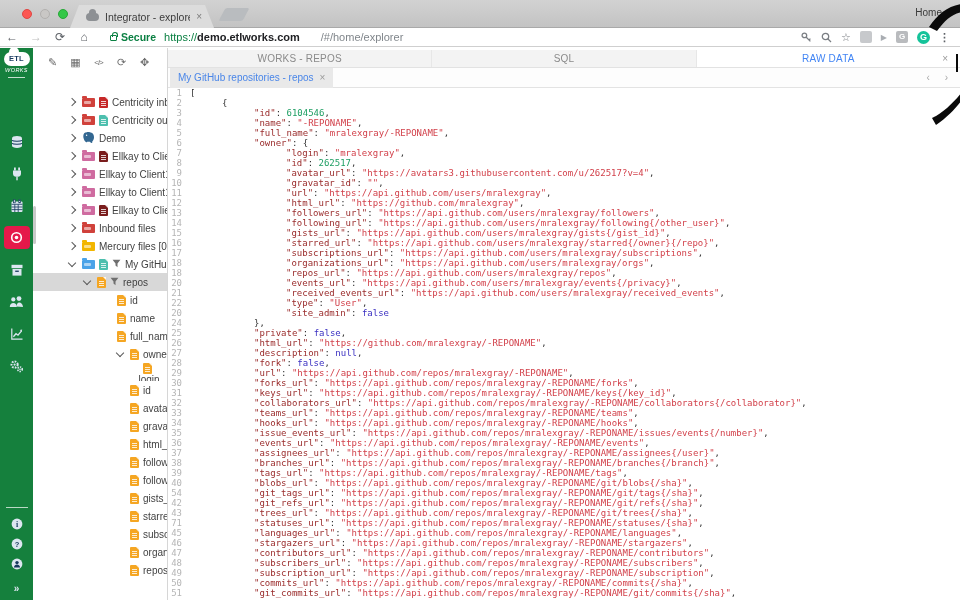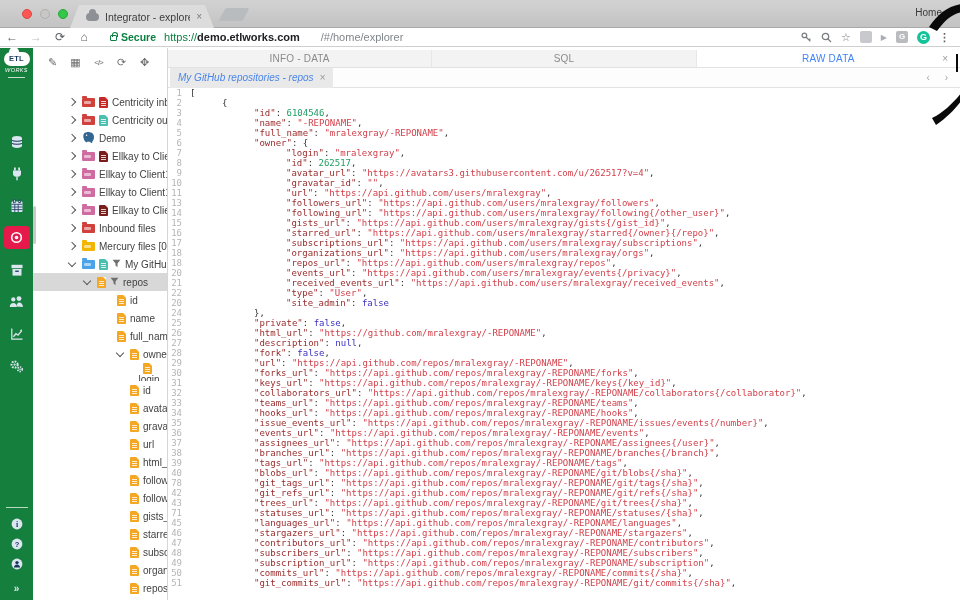--- a/index.html
+++ b/index.html
@@ -94,21 +94,21 @@
   .maintabs { position:absolute; left:168px; top:2px; width:792px; height:18px; display:flex;
     border-bottom:1px solid #e2e2e2; background:#f3f3f3; }
   .mtab { flex:1; text-align:center; font-size:10px; line-height:18px; color:#8a8a8a;
     background:#f3f3f3; border-right:1px solid #e7e7e7; letter-spacing:0.2px; }
   .mtab.active { background:#fff; color:#4285f4; border-right:none; }
   .mt-close { position:absolute; right:10px; top:0; line-height:18px; color:#9a9a9a; font-size:10px; }
 
   .subtabs { position:absolute; left:168px; top:20px; width:792px; height:20px; background:#fdfdfd;
     border-bottom:1px solid #e3e3e3; }
   .chip { position:absolute; left:2px; top:0; height:20px; background:#e9e9e9; color:#4a86e8;
-    font-size:10px; line-height:20px; padding:0 8px; display:flex; align-items:center; gap:6px;font-style:italic; }
+    font-size:10px; line-height:20px; padding:0 8px; display:flex; align-items:center; gap:6px; }
   .chip .x { color:#9a9a9a; font-size:10px; }
   .subnav { position:absolute; right:6px; top:0; line-height:20px; font-size:10px; color:#a8a8a8; letter-spacing:6px; }
 
   .codearea { position:absolute; left:168px; top:40px; width:792px; height:512px; background:#fff;
     font-family:"DejaVu Sans Mono", monospace; font-size:9px; overflow:hidden; }
   .cl { display:flex; height:10px; line-height:10px; }
   .ln { flex:0 0 22px; text-align:right; padding-right:8px; color:#b5b5b5; }
   .cc { white-space:pre; color:#333; }
   .tk-k { color:#9a2b2b; }
   .tk-s { color:#d2404a; }
@@ -377,24 +377,20 @@
           <div class="trow" style="padding-left: 97px;">
             <span class="fil fi-yellow"></span>
             <span class="tlabel">avatar_url</span>
           </div>
           <div class="trow" style="padding-left: 97px;">
             <span class="fil fi-yellow"></span>
             <span class="tlabel">gravatar_id</span>
           </div>
           <div class="trow" style="padding-left: 97px;">
             <span class="fil fi-yellow"></span>
-            <span class="tlabel">url</span>
-          </div>
-          <div class="trow" style="padding-left: 97px;">
-            <span class="fil fi-yellow"></span>
             <span class="tlabel">html_url</span>
           </div>
           <div class="trow" style="padding-left: 97px;">
             <span class="fil fi-yellow"></span>
             <span class="tlabel">followers_url</span>
           </div>
           <div class="trow" style="padding-left: 97px;">
             <span class="fil fi-yellow"></span>
             <span class="tlabel">following_url</span>
           </div>
@@ -417,21 +413,21 @@
           <div class="trow" style="padding-left: 97px;">
             <span class="fil fi-yellow"></span>
             <span class="tlabel">repos_url</span>
           </div>
           <div class="trow" style="padding-left: 97px;"></div>
         </div>
     </div>
     <div class="tree-scroll" style="left:33px;"></div>
 
     <div class="maintabs" id="mainTabs">
-        <div class="mtab">INFO - DATA</div>
+        <div class="mtab">WORKS - REPOS</div>
         <div class="mtab">SQL</div>
         <div class="mtab active">RAW DATA</div>
       </div>
     <div class="mt-close" style="position:absolute;right:12px;top:2px;height:18px;line-height:18px;color:#9a9a9a;font-size:10px;">×</div>
 
     <div class="subtabs">
       <div class="chip">
         <span>My GitHub repositories - repos</span>
         <span class="x">×</span>
       </div>
@@ -477,20 +473,24 @@
         </div>
         <div class="cl">
           <span class="ln">10</span>
           <span class="cc" style="padding-left:96px"><span class="tk-k">"gravatar_id"</span><span class="tk-p">: </span><span class="tk-s">""</span><span class="tk-p">,</span></span>
         </div>
         <div class="cl">
           <span class="ln">11</span>
           <span class="cc" style="padding-left:96px"><span class="tk-k">"url"</span><span class="tk-p">: </span><span class="tk-s">"https://api.github.com/users/mralexgray"</span><span class="tk-p">,</span></span>
         </div>
         <div class="cl">
+          <span class="ln">12</span>
+          <span class="cc" style="padding-left:96px"><span class="tk-k">"html_url"</span><span class="tk-p">: </span><span class="tk-s">"https://github.com/mralexgray"</span><span class="tk-p">,</span></span>
+        </div>
+        <div class="cl">
           <span class="ln">13</span>
           <span class="cc" style="padding-left:96px"><span class="tk-k">"followers_url"</span><span class="tk-p">: </span><span class="tk-s">"https://api.github.com/users/mralexgray/followers"</span><span class="tk-p">,</span></span>
         </div>
         <div class="cl">
           <span class="ln">14</span>
           <span class="cc" style="padding-left:96px"><span class="tk-k">"following_url"</span><span class="tk-p">: </span><span class="tk-s">"https://api.github.com/users/mralexgray/following{/other_user}"</span><span class="tk-p">,</span></span>
         </div>
         <div class="cl">
           <span class="ln">15</span>
           <span class="cc" style="padding-left:96px"><span class="tk-k">"gists_url"</span><span class="tk-p">: </span><span class="tk-s">"https://api.github.com/users/mralexgray/gists{/gist_id}"</span><span class="tk-p">,</span></span>
@@ -589,21 +589,21 @@
         </div>
         <div class="cl">
           <span class="ln">39</span>
           <span class="cc" style="padding-left:64px"><span class="tk-k">"tags_url"</span><span class="tk-p">: </span><span class="tk-s">"https://api.github.com/repos/mralexgray/-REPONAME/tags"</span><span class="tk-p">,</span></span>
         </div>
         <div class="cl">
           <span class="ln">40</span>
           <span class="cc" style="padding-left:64px"><span class="tk-k">"blobs_url"</span><span class="tk-p">: </span><span class="tk-s">"https://api.github.com/repos/mralexgray/-REPONAME/git/blobs{/sha}"</span><span class="tk-p">,</span></span>
         </div>
         <div class="cl">
-          <span class="ln">78</span>
+          <span class="ln">54</span>
           <span class="cc" style="padding-left:64px"><span class="tk-k">"git_tags_url"</span><span class="tk-p">: </span><span class="tk-s">"https://api.github.com/repos/mralexgray/-REPONAME/git/tags{/sha}"</span><span class="tk-p">,</span></span>
         </div>
         <div class="cl">
           <span class="ln">42</span>
           <span class="cc" style="padding-left:64px"><span class="tk-k">"git_refs_url"</span><span class="tk-p">: </span><span class="tk-s">"https://api.github.com/repos/mralexgray/-REPONAME/git/refs{/sha}"</span><span class="tk-p">,</span></span>
         </div>
         <div class="cl">
           <span class="ln">43</span>
           <span class="cc" style="padding-left:64px"><span class="tk-k">"trees_url"</span><span class="tk-p">: </span><span class="tk-s">"https://api.github.com/repos/mralexgray/-REPONAME/git/trees{/sha}"</span><span class="tk-p">,</span></span>
         </div>

